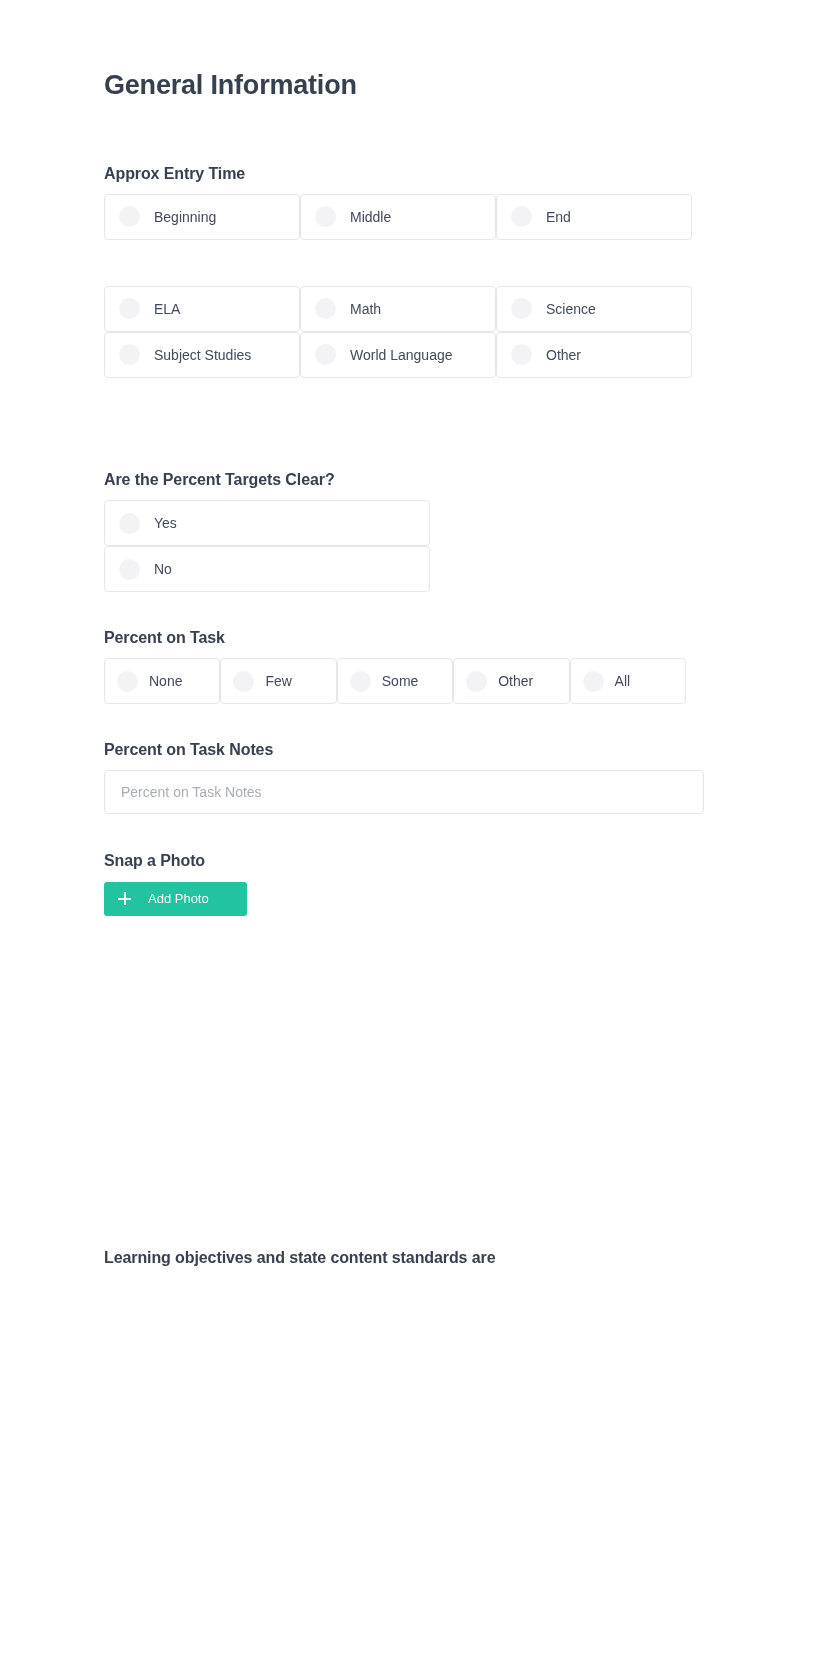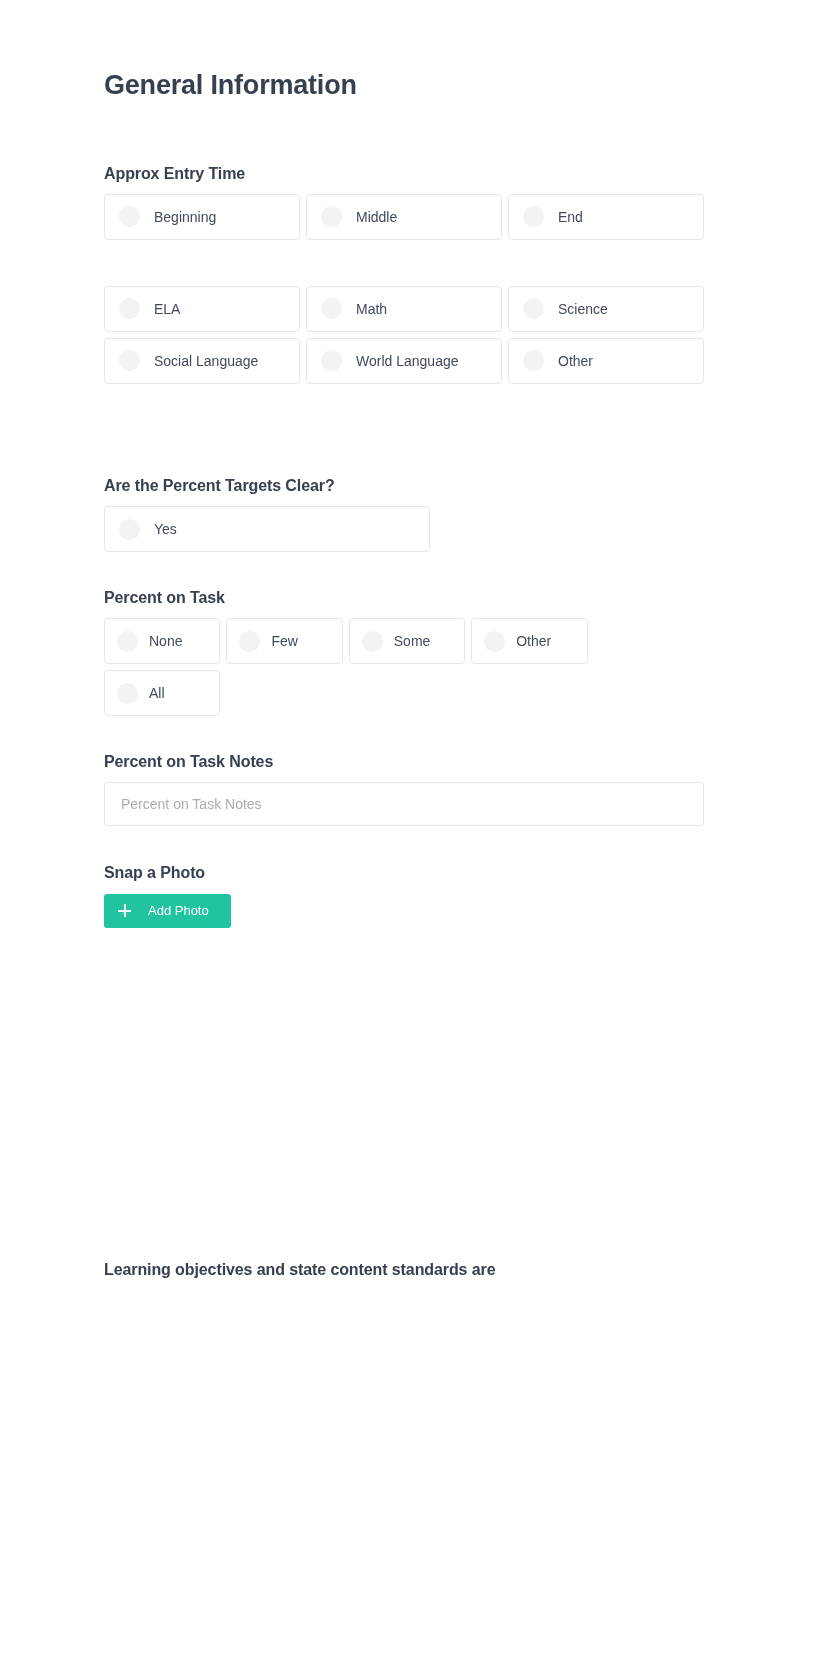--- a/index.html
+++ b/index.html
@@ -41,21 +41,20 @@
     color: #37404f;
     letter-spacing: -0.1px;
     line-height: 1.2;
     margin-bottom: 11px;
   }
 
   
   .options {
     display: flex;
     flex-wrap: wrap;
-    gap: 6px;
   }
   .option {
     display: flex;
     align-items: center;
     background: #ffffff;
     border: 1px solid #e6e6e8;
     border-radius: 4px;
     height: 46px;
     padding: 0 14px;
     cursor: pointer;
@@ -115,21 +114,21 @@
     color: #404a5c;
     outline: none;
   }
   .text-input::placeholder { color: #a8acb5; }
 
   
   .add-photo-btn {
     display: inline-flex;
     align-items: center;
     height: 34px;
-    padding: 0 22px 0 14px;
+    padding: 0 38px 0 14px;
     background: #22c3a0;
     border: 0;
     border-radius: 3px;
     cursor: pointer;
     font-family: "Liberation Sans", sans-serif;
   }
   .plus-icon {
     position: relative;
     width: 13px;
     height: 13px;
@@ -187,21 +186,21 @@
         <div class="option">
           <span class="opt-radio"></span>
           <span class="opt-label">Math</span>
         </div>
         <div class="option">
           <span class="opt-radio"></span>
           <span class="opt-label">Science</span>
         </div>
         <div class="option">
           <span class="opt-radio"></span>
-          <span class="opt-label">Social Language</span>
+          <span class="opt-label">Subject Studies</span>
         </div>
         <div class="option">
           <span class="opt-radio"></span>
           <span class="opt-label">World Language</span>
         </div>
         <div class="option">
           <span class="opt-radio"></span>
           <span class="opt-label">Other</span>
         </div>
       </div>
@@ -209,20 +208,24 @@
 
     <div style="height:46px"></div>
 
     <div style="height:46px"></div>
     <div class="field">
       <div class="field-label">Are the Percent Targets Clear?</div>
       <div class="options cols-2">
         <div class="option">
           <span class="opt-radio"></span>
           <span class="opt-label">Yes</span>
+        </div>
+        <div class="option">
+          <span class="opt-radio"></span>
+          <span class="opt-label">No</span>
         </div>
       </div>
     </div>
 
     <div style="height:36px"></div>
     <div class="field">
       <div class="field-label">Percent on Task</div>
       <div class="options cols-5">
         <div class="option">
           <span class="opt-radio"></span>

